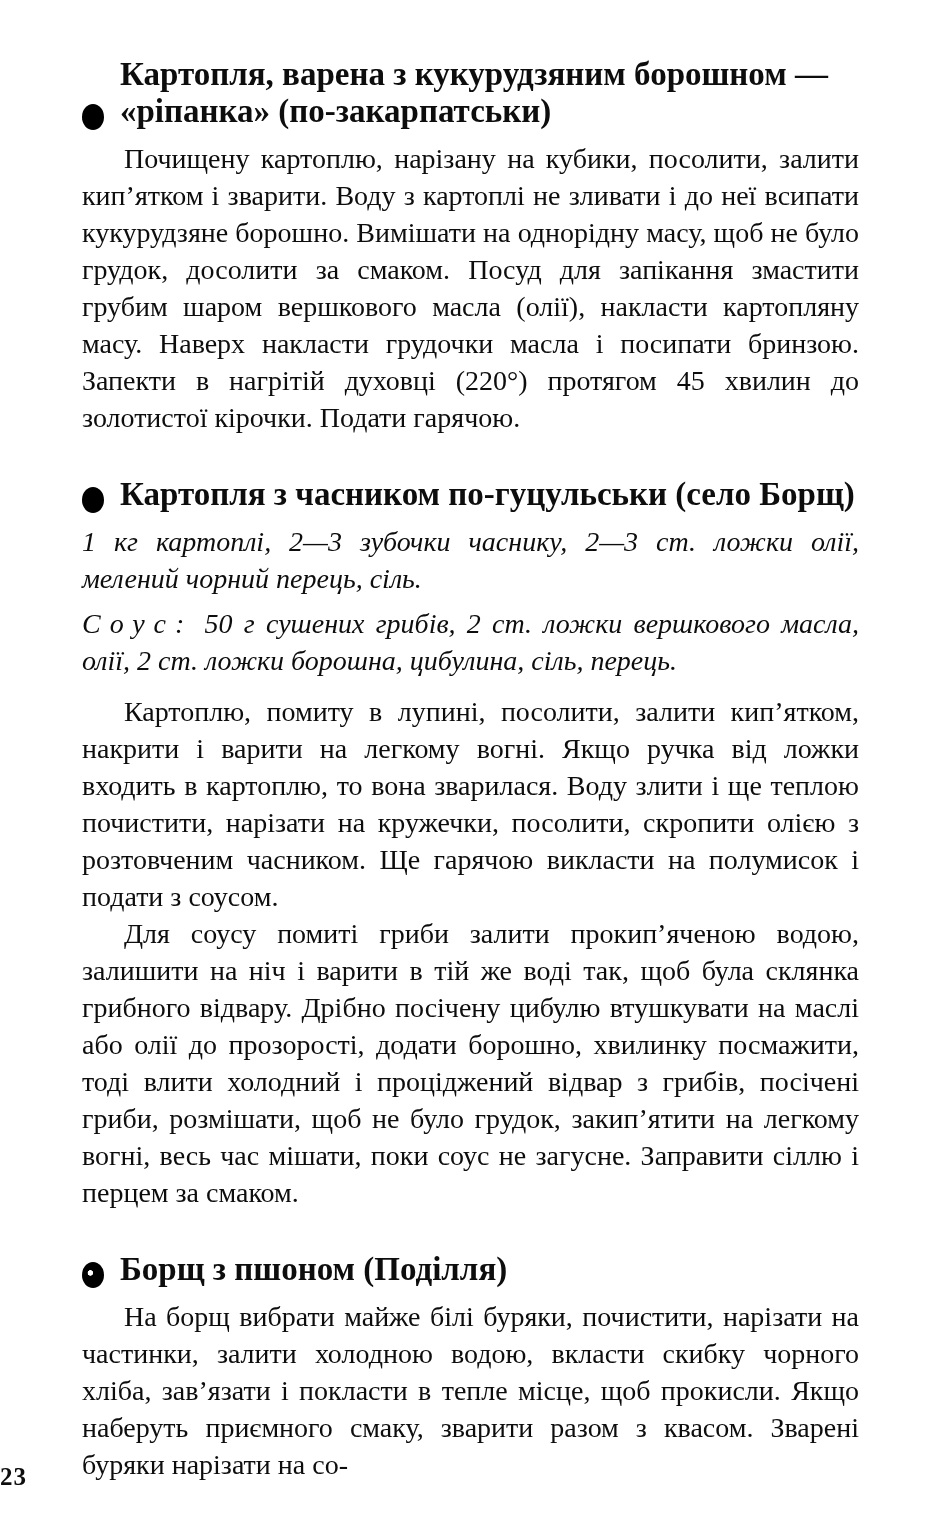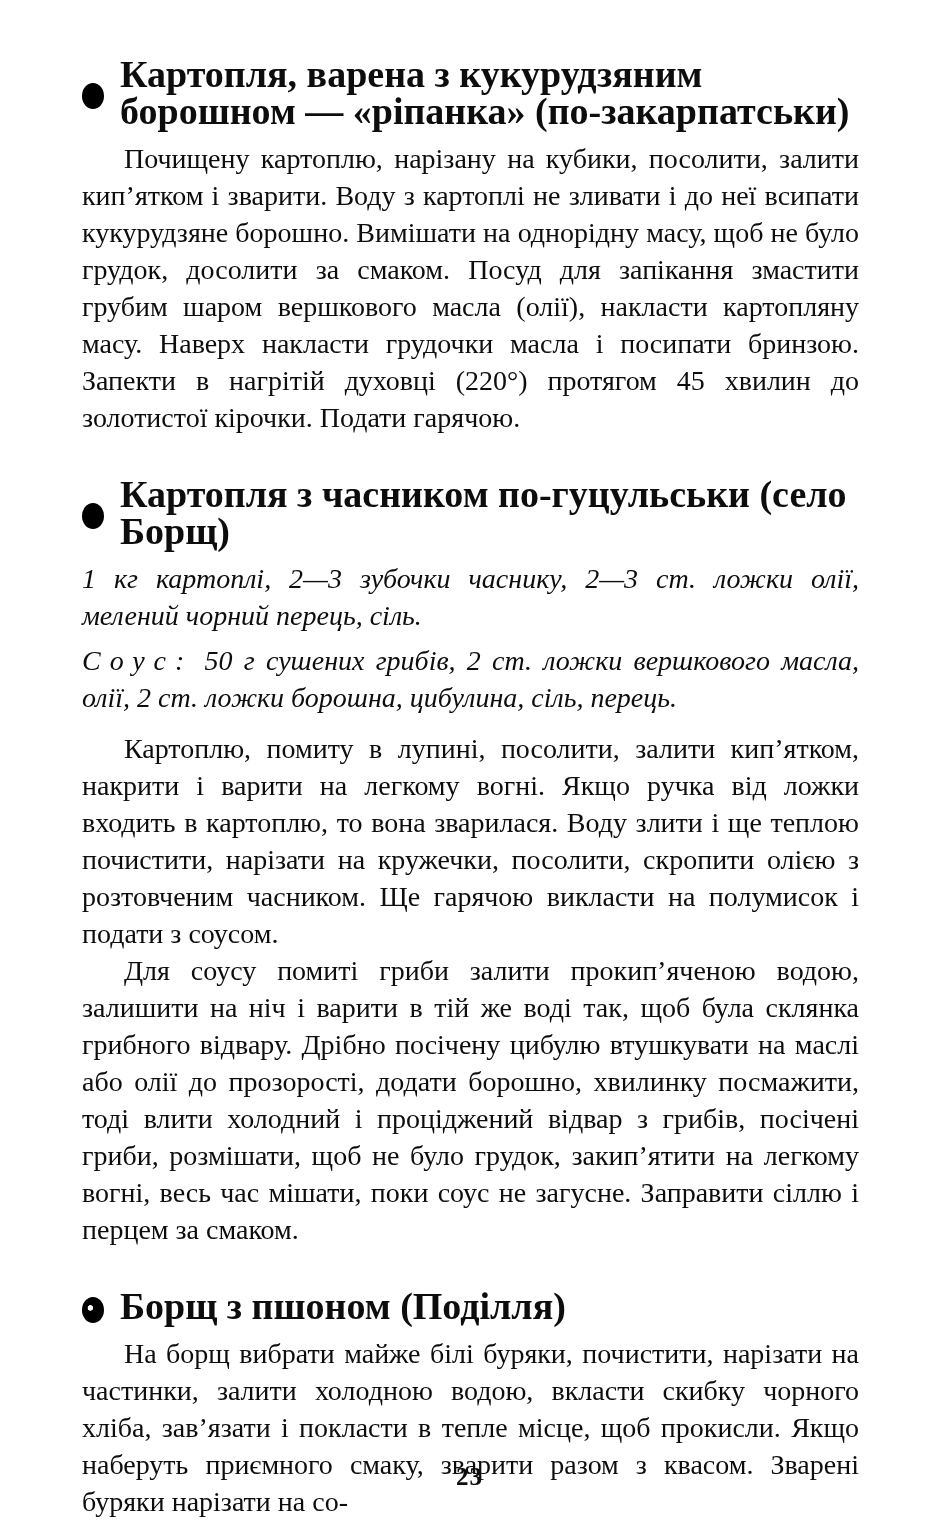--- a/index.html
+++ b/index.html
@@ -16,23 +16,23 @@
     color: #0d0d0d;
     font-family: "Liberation Serif", "DejaVu Serif", serif;
     box-sizing: border-box;
     padding: 56px 80px 0 82px;
     overflow: hidden;
   }
   .section { margin-bottom: 30px; }
   .section + .section { margin-top: 40px; }
   .recipe-header {
     display: flex;
-    align-items: center;
+    align-items: flex-end;
     font-weight: bold;
-    font-size: 38px;
+    font-size: 33px;
     line-height: 37px;
     margin-bottom: 10px;
   }
   .bullet {
     flex: 0 0 auto;
     width: 22px;
     height: 26px;
     margin-top: 6px;
     margin-right: 16px;
     background: #000;
@@ -58,21 +58,20 @@
     line-height: 37px;
     text-align: justify;
     text-indent: 42px;
     margin: 0;
   }
   .page-number {
     position: absolute;
     left: 0;
     right: 0;
     bottom: 48px;
-    text-align: center;
     font-size: 25px;
     font-weight: bold;
     letter-spacing: 1px;
   }
 </style>
 </head>
 <body>
 
 <div class="page">
 

